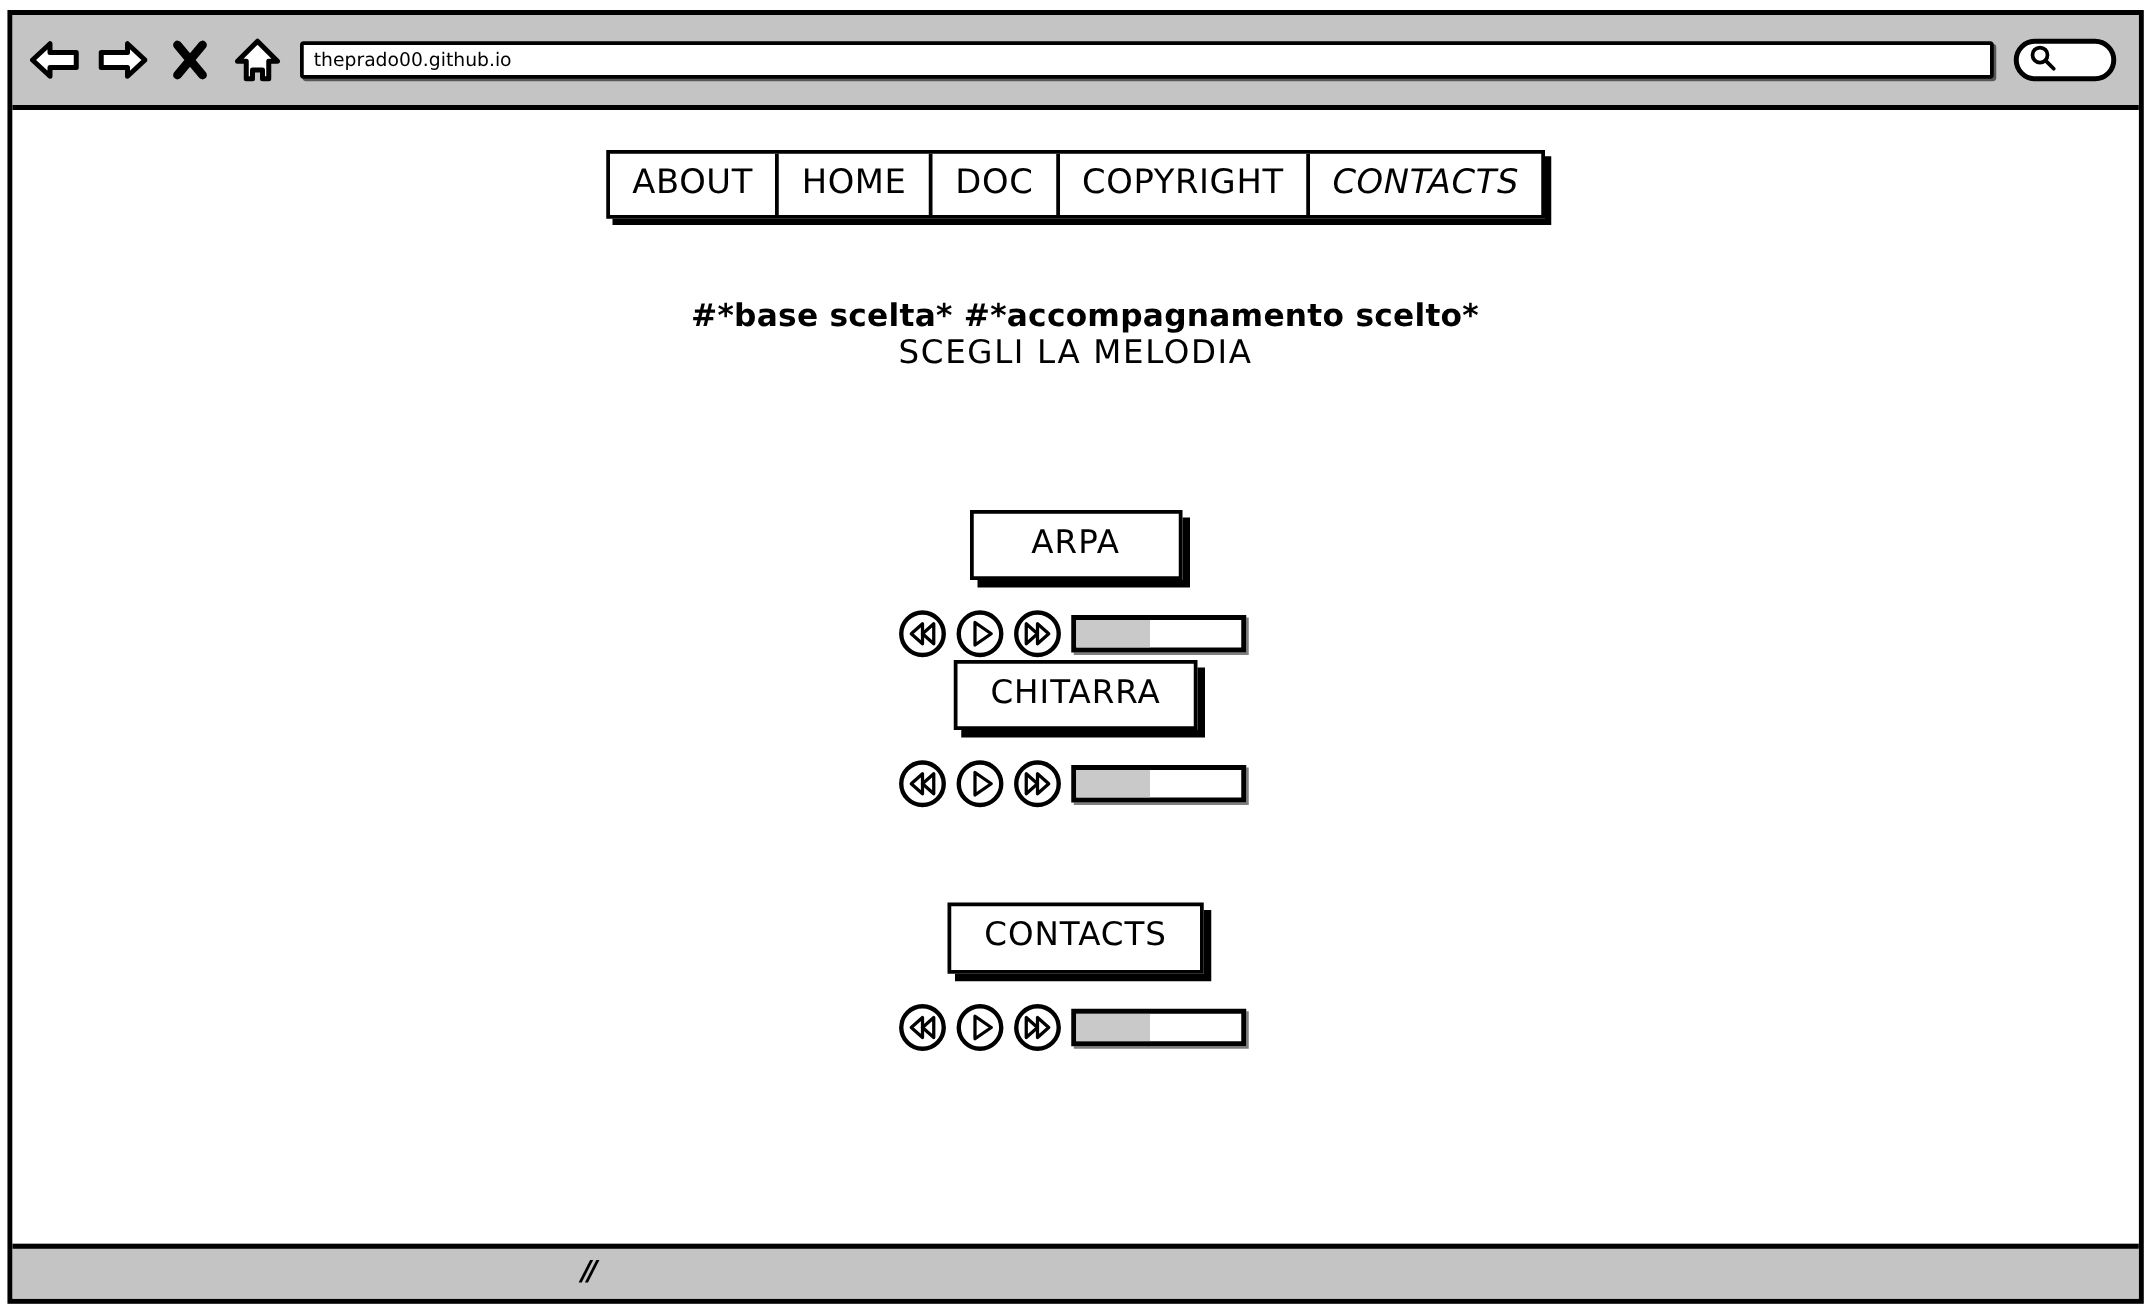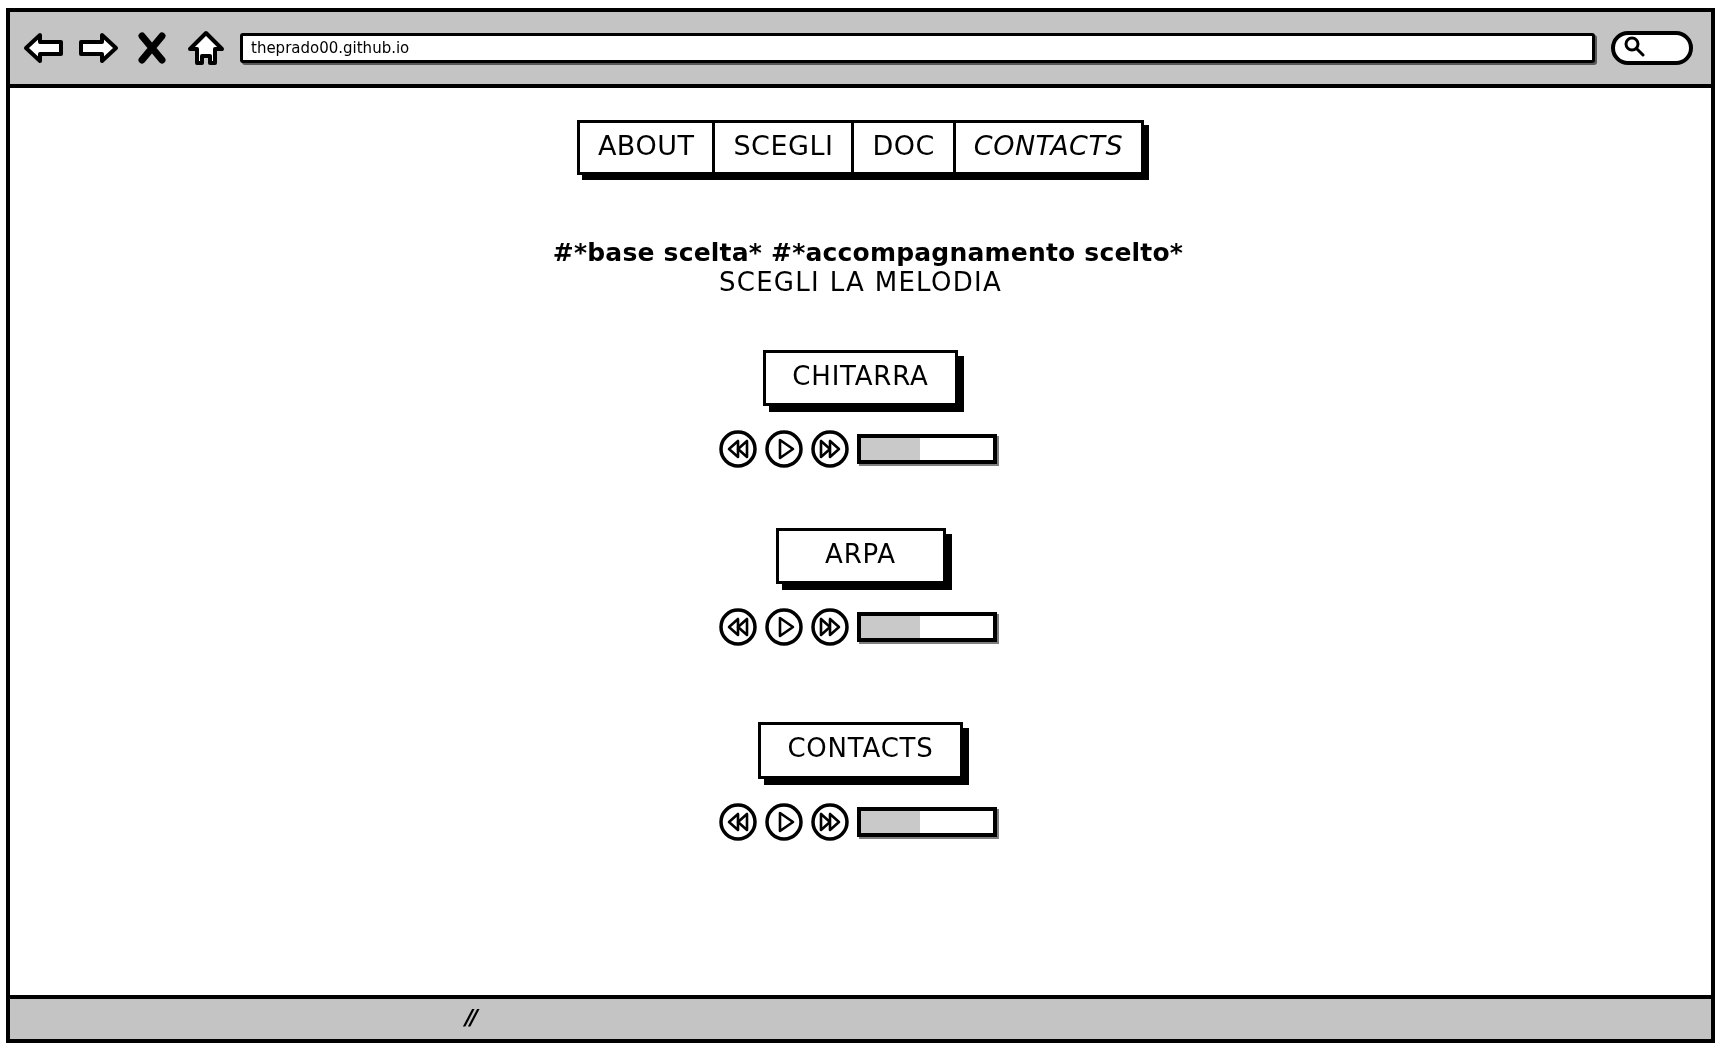--- a/index.html
+++ b/index.html
@@ -278,33 +278,63 @@
       </span>
     </div>
 
   </div>
 
   <div class="page">
 
     <div class="nav-menu-wrap">
       <div class="nav-menu">
         <div class="nav-item">ABOUT</div>
-        <div class="nav-item">SCEGLI</div>
+        <div class="nav-item">HOME</div>
         <div class="nav-item">DOC</div>
+        <div class="nav-item">COPYRIGHT</div>
         <div class="nav-item">CONTACTS</div>
       </div>
     </div>
 
     <div class="heading-block">
       <div class="subtitle-line">#*base scelta* #*accompagnamento scelto*</div>
       <div class="section-title">SCEGLI LA MELODIA</div>
     </div>
 
     <div class="melody-list">
 
+      <div class="melody-block gap-2">
+        <div class="instrument-button">ARPA</div>
+        <div class="player-row">
+          <div class="ctrl-btn">
+            <svg width="42" height="42" viewBox="0 0 42 42">
+              <circle cx="21" cy="21" r="17" fill="#fff" stroke="#000" stroke-width="3.5"></circle>
+              <path d="M21 13 L21 29 L12 21 Z" fill="#fff" stroke="#000" stroke-width="2.6" stroke-linejoin="round"></path>
+              <path d="M30 13 L30 29 L21 21 Z" fill="#fff" stroke="#000" stroke-width="2.6" stroke-linejoin="round"></path>
+            </svg>
+          </div>
+          <div class="ctrl-btn">
+            <svg width="42" height="42" viewBox="0 0 42 42">
+              <circle cx="21" cy="21" r="17" fill="#fff" stroke="#000" stroke-width="3.5"></circle>
+              <path d="M17 12 L17 30 L30 21 Z" fill="#fff" stroke="#000" stroke-width="2.6" stroke-linejoin="round"></path>
+            </svg>
+          </div>
+          <div class="ctrl-btn">
+            <svg width="42" height="42" viewBox="0 0 42 42">
+              <circle cx="21" cy="21" r="17" fill="#fff" stroke="#000" stroke-width="3.5"></circle>
+              <path d="M12 13 L12 29 L21 21 Z" fill="#fff" stroke="#000" stroke-width="2.6" stroke-linejoin="round"></path>
+              <path d="M21 13 L21 29 L30 21 Z" fill="#fff" stroke="#000" stroke-width="2.6" stroke-linejoin="round"></path>
+            </svg>
+          </div>
+          <div class="progress-bar">
+            <div class="progress-fill" style="width: 45%;"></div>
+          </div>
+        </div>
+      </div>
+
       <div class="melody-block gap-1">
         <div class="instrument-button">CHITARRA</div>
         <div class="player-row">
           <div class="ctrl-btn">
             <svg width="42" height="42" viewBox="0 0 42 42">
               <circle cx="21" cy="21" r="17" fill="#fff" stroke="#000" stroke-width="3.5"></circle>
               <path d="M21 13 L21 29 L12 21 Z" fill="#fff" stroke="#000" stroke-width="2.6" stroke-linejoin="round"></path>
               <path d="M30 13 L30 29 L21 21 Z" fill="#fff" stroke="#000" stroke-width="2.6" stroke-linejoin="round"></path>
             </svg>
           </div>
@@ -320,49 +350,20 @@
               <path d="M12 13 L12 29 L21 21 Z" fill="#fff" stroke="#000" stroke-width="2.6" stroke-linejoin="round"></path>
               <path d="M21 13 L21 29 L30 21 Z" fill="#fff" stroke="#000" stroke-width="2.6" stroke-linejoin="round"></path>
             </svg>
           </div>
           <div class="progress-bar">
             <div class="progress-fill" style="width: 45%;"></div>
           </div>
         </div>
       </div>
 
-      <div class="melody-block gap-2">
-        <div class="instrument-button">ARPA</div>
-        <div class="player-row">
-          <div class="ctrl-btn">
-            <svg width="42" height="42" viewBox="0 0 42 42">
-              <circle cx="21" cy="21" r="17" fill="#fff" stroke="#000" stroke-width="3.5"></circle>
-              <path d="M21 13 L21 29 L12 21 Z" fill="#fff" stroke="#000" stroke-width="2.6" stroke-linejoin="round"></path>
-              <path d="M30 13 L30 29 L21 21 Z" fill="#fff" stroke="#000" stroke-width="2.6" stroke-linejoin="round"></path>
-            </svg>
-          </div>
-          <div class="ctrl-btn">
-            <svg width="42" height="42" viewBox="0 0 42 42">
-              <circle cx="21" cy="21" r="17" fill="#fff" stroke="#000" stroke-width="3.5"></circle>
-              <path d="M17 12 L17 30 L30 21 Z" fill="#fff" stroke="#000" stroke-width="2.6" stroke-linejoin="round"></path>
-            </svg>
-          </div>
-          <div class="ctrl-btn">
-            <svg width="42" height="42" viewBox="0 0 42 42">
-              <circle cx="21" cy="21" r="17" fill="#fff" stroke="#000" stroke-width="3.5"></circle>
-              <path d="M12 13 L12 29 L21 21 Z" fill="#fff" stroke="#000" stroke-width="2.6" stroke-linejoin="round"></path>
-              <path d="M21 13 L21 29 L30 21 Z" fill="#fff" stroke="#000" stroke-width="2.6" stroke-linejoin="round"></path>
-            </svg>
-          </div>
-          <div class="progress-bar">
-            <div class="progress-fill" style="width: 45%;"></div>
-          </div>
-        </div>
-      </div>
-
       <div class="melody-block gap-3">
         <div class="instrument-button">CONTACTS</div>
         <div class="player-row">
           <div class="ctrl-btn">
             <svg width="42" height="42" viewBox="0 0 42 42">
               <circle cx="21" cy="21" r="17" fill="#fff" stroke="#000" stroke-width="3.5"></circle>
               <path d="M21 13 L21 29 L12 21 Z" fill="#fff" stroke="#000" stroke-width="2.6" stroke-linejoin="round"></path>
               <path d="M30 13 L30 29 L21 21 Z" fill="#fff" stroke="#000" stroke-width="2.6" stroke-linejoin="round"></path>
             </svg>
           </div>

